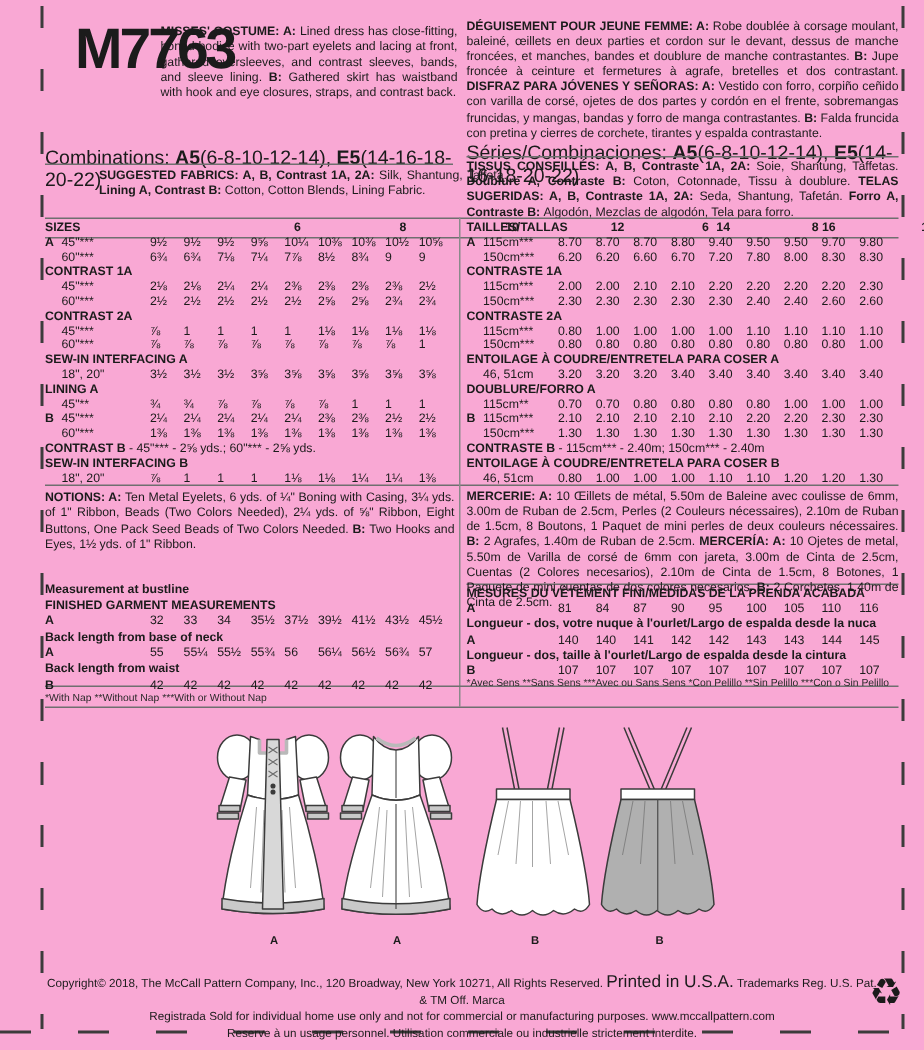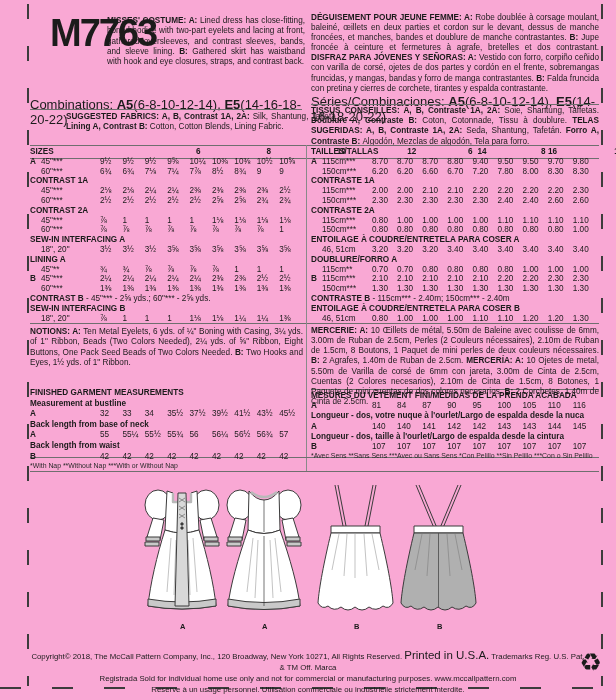--- a/index.html
+++ b/index.html
@@ -440,24 +440,24 @@
     </div>
 
   <div class="para" id="notions"><b>NOTIONS: A: </b><span>Ten Metal Eyelets, 6 yds. of ¼" Boning with Casing, 3¼ yds. of 1" Ribbon, Beads (Two Colors Needed), 2¼ yds. of ⅝" Ribbon, Eight Buttons, One Pack Seed Beads of Two Colors Needed. </span><b>B: </b><span>Two Hooks and Eyes, 1½ yds. of 1" Ribbon.</span></div>
   <div class="para" id="mercerie-wrap">
     <span><b>MERCERIE: A: </b><span>10 Œillets de métal, 5.50m de Baleine avec coulisse de 6mm, 3.00m de Ruban de 2.5cm, Perles (2 Couleurs nécessaires), 2.10m de Ruban de 1.5cm, 8 Boutons, 1 Paquet de mini perles de deux couleurs nécessaires. </span><b>B: </b><span>2 Agrafes, 1.40m de Ruban de 2.5cm.</span></span>
     <span><b>MERCERÍA: A: </b><span>10 Ojetes de metal, 5.50m de Varilla de corsé de 6mm con jareta, 3.00m de Cinta de 2.5cm, Cuentas (2 Colores necesarios), 2.10m de Cinta de 1.5cm, 8 Botones, 1 Paquete de mini cuentas de dos colores necesarios. </span><b>B: </b><span>2 Corchetes, 1.40m de Cinta de 2.5cm.</span></span>
   </div>
 
   <div class="tbl" id="finished">
       <div class="trow section">
+        <div class="tfull">Measurement at bustline</div>
+      </div>
+      <div class="trow section">
         <div class="tfull">FINISHED GARMENT MEASUREMENTS</div>
-      </div>
-      <div class="trow section">
-        <div class="tfull">Measurement at bustline</div>
       </div>
       <div class="trow data">
         <div class="tprefix">A</div>
         <div class="tlabel"></div>
         <div class="tcell">32</div>
         <div class="tcell">33</div>
         <div class="tcell">34</div>
         <div class="tcell">35½</div>
         <div class="tcell">37½</div>
         <div class="tcell">39½</div>

